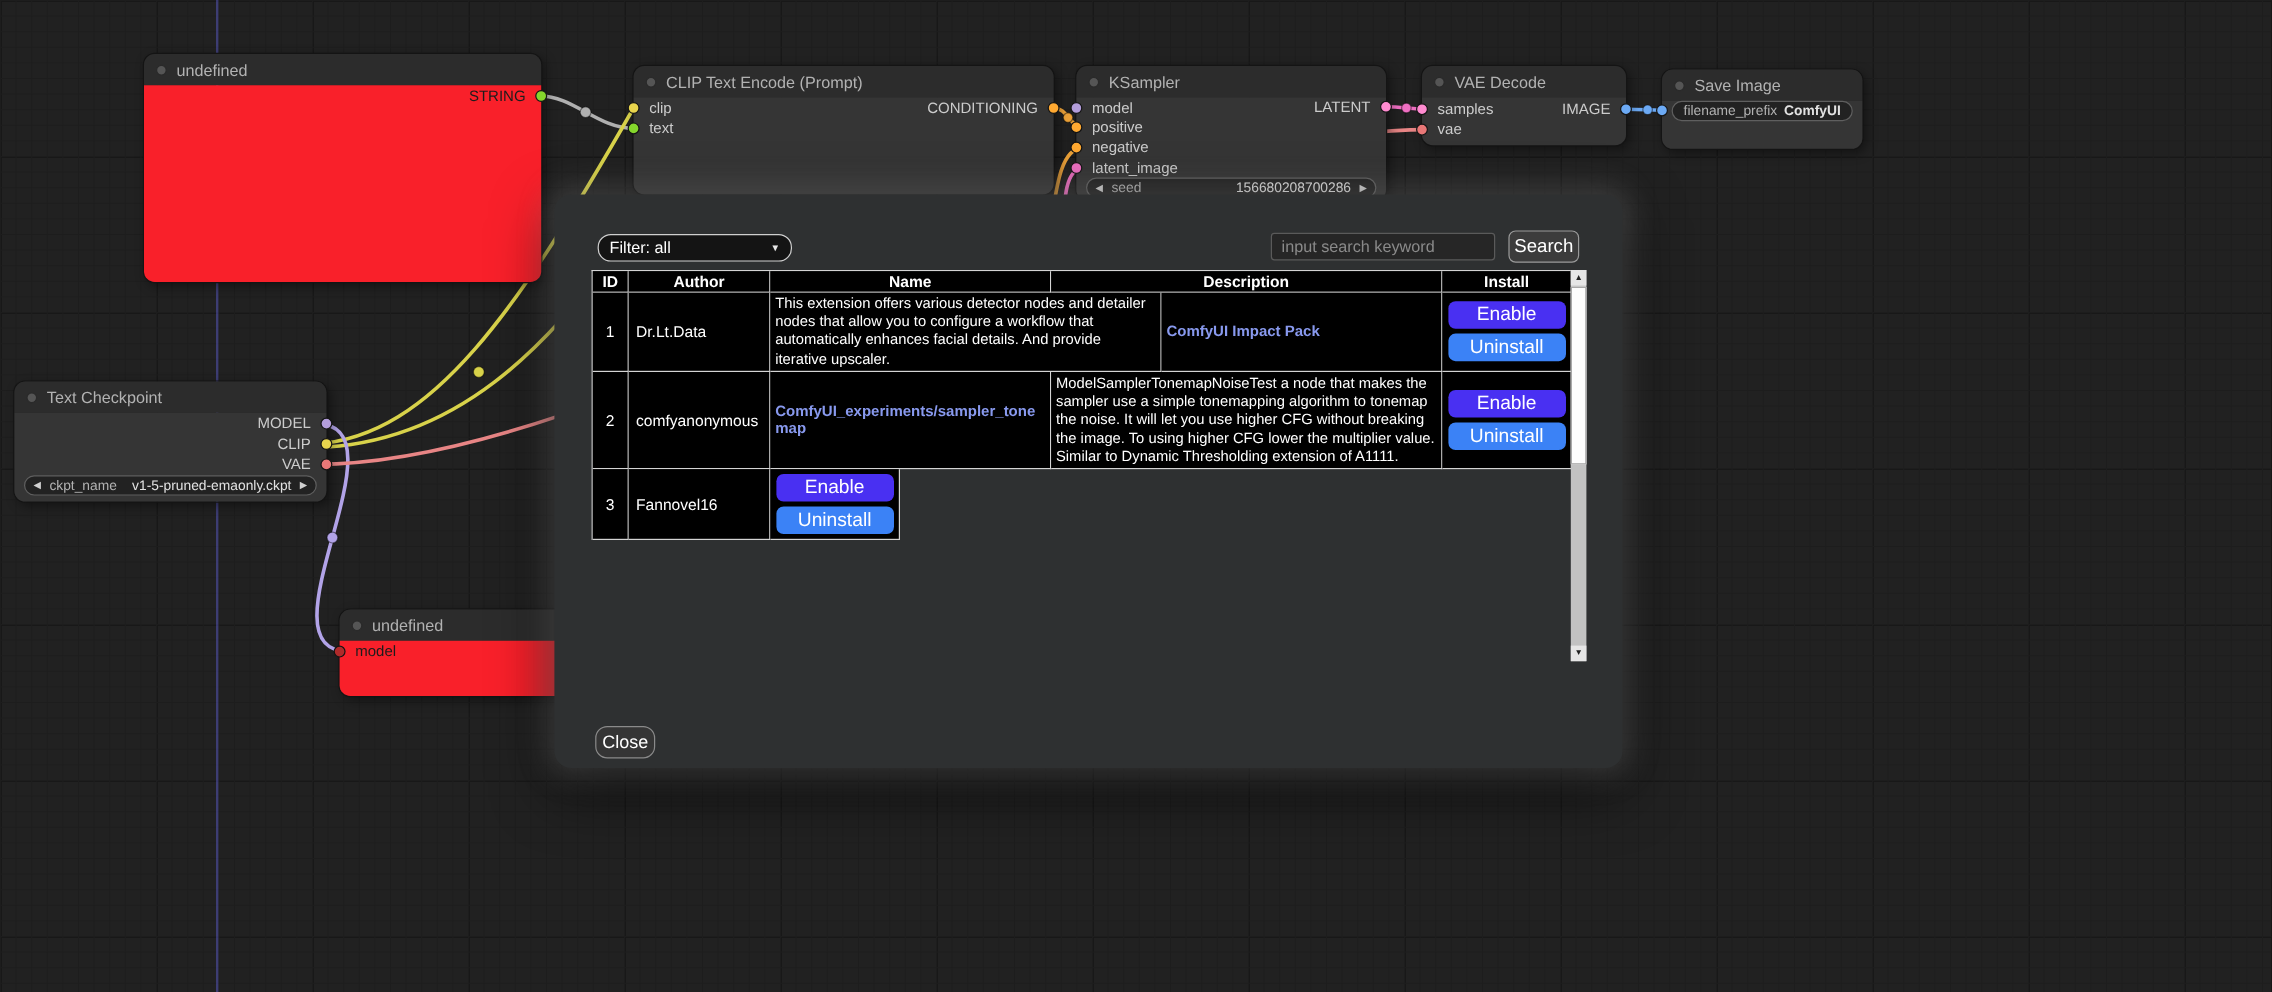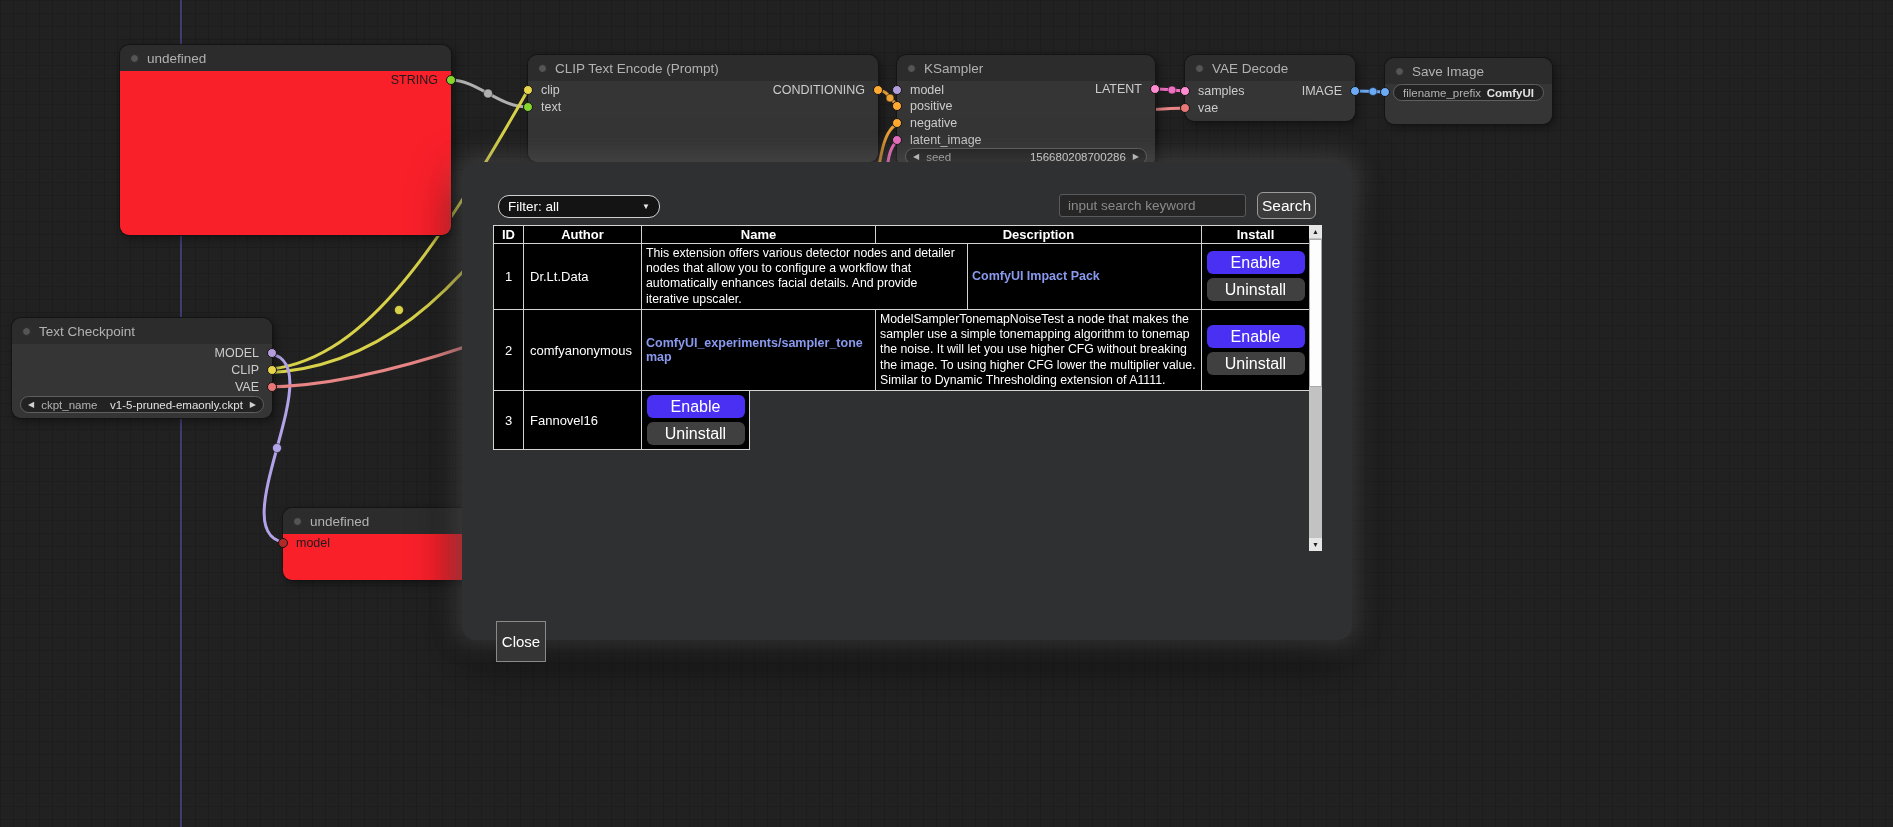--- a/index.html
+++ b/index.html
@@ -88,33 +88,33 @@
   .trow .c-author { display:flex; align-items:center; padding-left:6px; font-size:13px; }
   .trow .c-name { display:flex; align-items:center; padding:0 4px; }
   .ext-link { color:#8899ee; font-weight:bold; font-size:12.5px; text-decoration:none;
     word-break:break-all; cursor:pointer; }
   .trow .c-desc { padding:2px 4px; font-size:12.3px; line-height:1.24; }
   .trow .c-install { display:flex; flex-direction:column; align-items:center;
     justify-content:center; gap:4px; padding:4px 0; }
   .btn-enable, .btn-uninstall { width:98px; height:23px; border:none; border-radius:6px;
     color:#fff; font-size:16px; font-family:inherit; cursor:pointer; line-height:21px; }
   .btn-enable { background:#4930f2; }
-  .btn-uninstall { background:#404040; }
+  .btn-uninstall { background:#3b82f6; }
 
   .vscroll { position:absolute; left:847px; top:63px; width:13px; height:326px;
     background:#c2c2c2; }
   .sb-arrow { position:absolute; left:0; width:13px; height:13px; background:#e6e6e6;
     color:#222; font-size:7px; line-height:13px; text-align:center; top:0; cursor:pointer; }
   .sb-arrow.sb-bottom { top:auto; bottom:0; }
   .sb-thumb { position:absolute; left:0; top:14px; width:13px; height:148px;
     background:#fdfdfd; border:1px solid #a8a8a8; cursor:grab; }
 
-  .close-btn { position:absolute; left:34px; top:443px; width:50px; height:41px;
-    background:#353535; border:1px solid #8a8a8a; border-radius:0; color:#fff;
-    font-size:15px; font-family:inherit; cursor:pointer;margin-top:16px; }
+  .close-btn { position:absolute; left:34px; top:443px; width:50px; height:27px;
+    background:#353535; border:1px solid #8a8a8a; border-radius:10px; color:#fff;
+    font-size:15px; font-family:inherit; cursor:pointer; }
 </style>
 </head>
 <body>
 
 <div class="stage">
 
   <div class="axis-line"></div>
 
   <svg class="wires" width="1893" height="827" viewBox="0 0 1893 827">
     <path d="M450,80 C478,80 498,107 528,107" stroke="#b0b0b0"></path>

